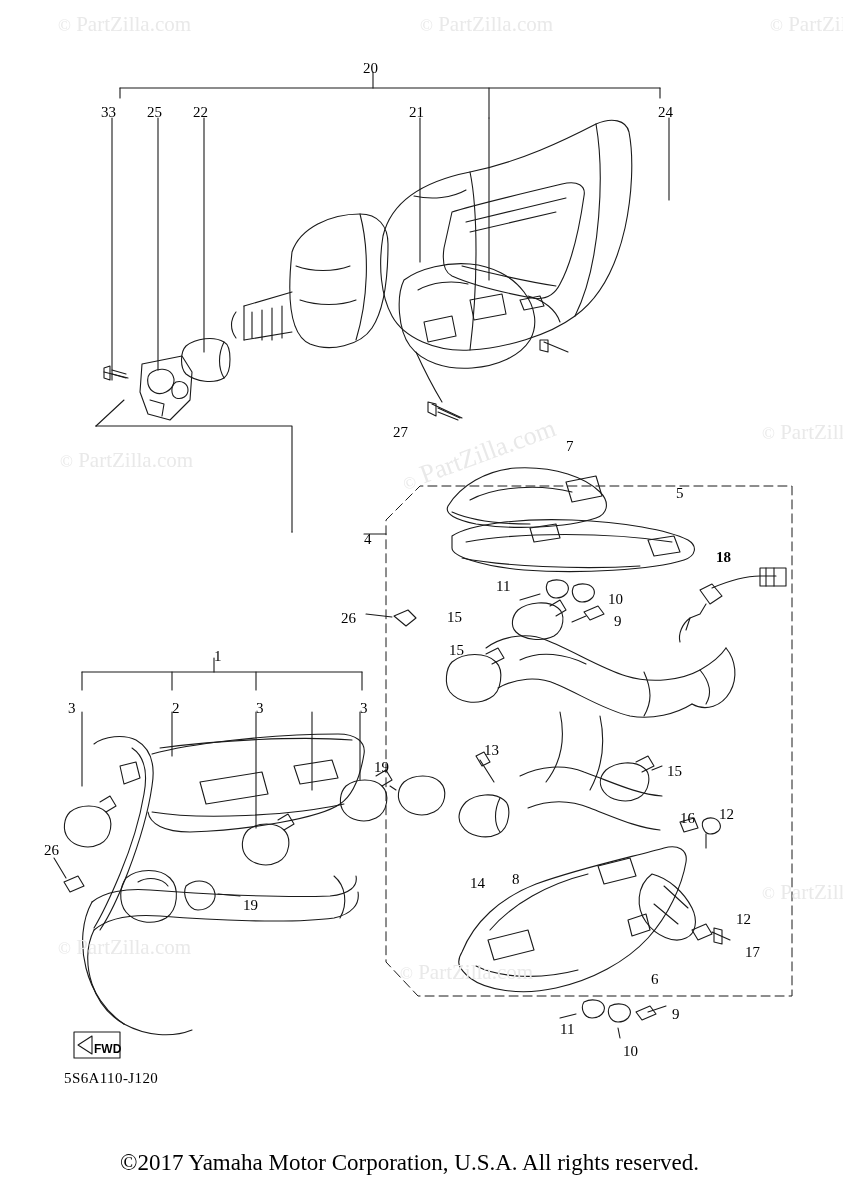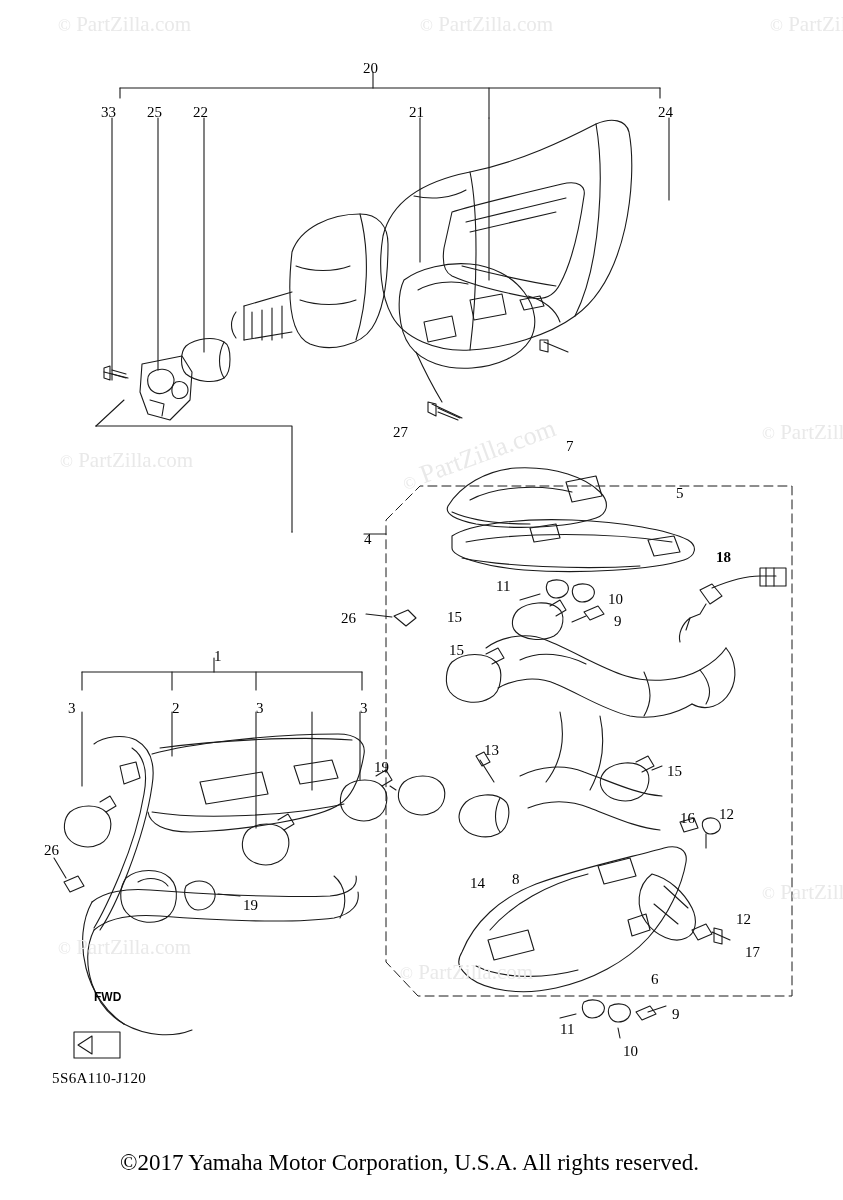--- a/index.html
+++ b/index.html
@@ -353,16 +353,16 @@
   <div class="lbl" style="left:470px;top:854px;margin-top:21px;">14</div>
   <div class="lbl" style="left:512px;top:871px;">8</div>
   <div class="lbl" style="left:243px;top:897px;">19</div>
   <div class="lbl" style="left:736px;top:911px;">12</div>
   <div class="lbl" style="left:745px;top:944px;">17</div>
   <div class="lbl" style="left:651px;top:971px;">6</div>
   <div class="lbl" style="left:560px;top:1021px;">11</div>
   <div class="lbl" style="left:672px;top:1006px;">9</div>
   <div class="lbl" style="left:623px;top:1043px;">10</div>
 
-  <div class="fwd" style="left:94px;top:990px;">FWD</div>
-  <div class="partno" style="left:52px;top:1070px;text-align:center;">5S6A110-J120</div>
+  <div class="fwd" style="left:94px;top:1042px;">FWD</div>
+  <div class="partno" style="left:64px;top:1070px;text-align:center;">5S6A110-J120</div>
   <div class="copy">©2017 Yamaha Motor Corporation, U.S.A. All rights reserved.</div>
 </div>
 
 </body></html>

